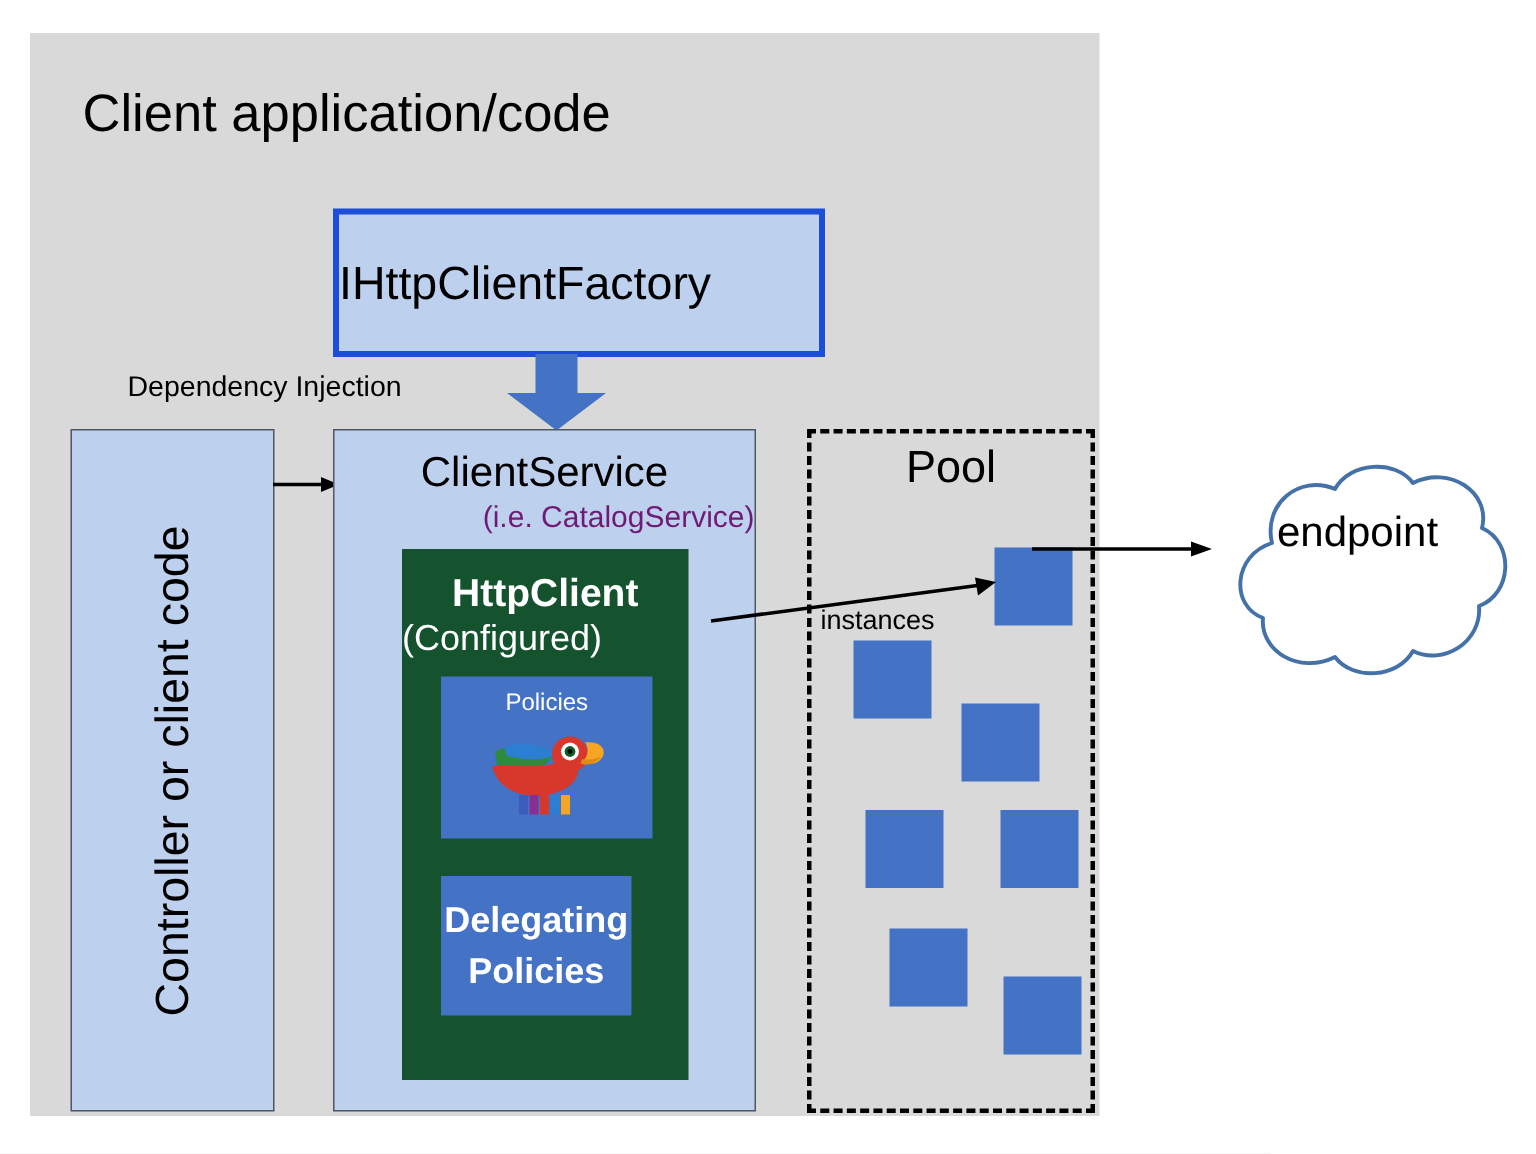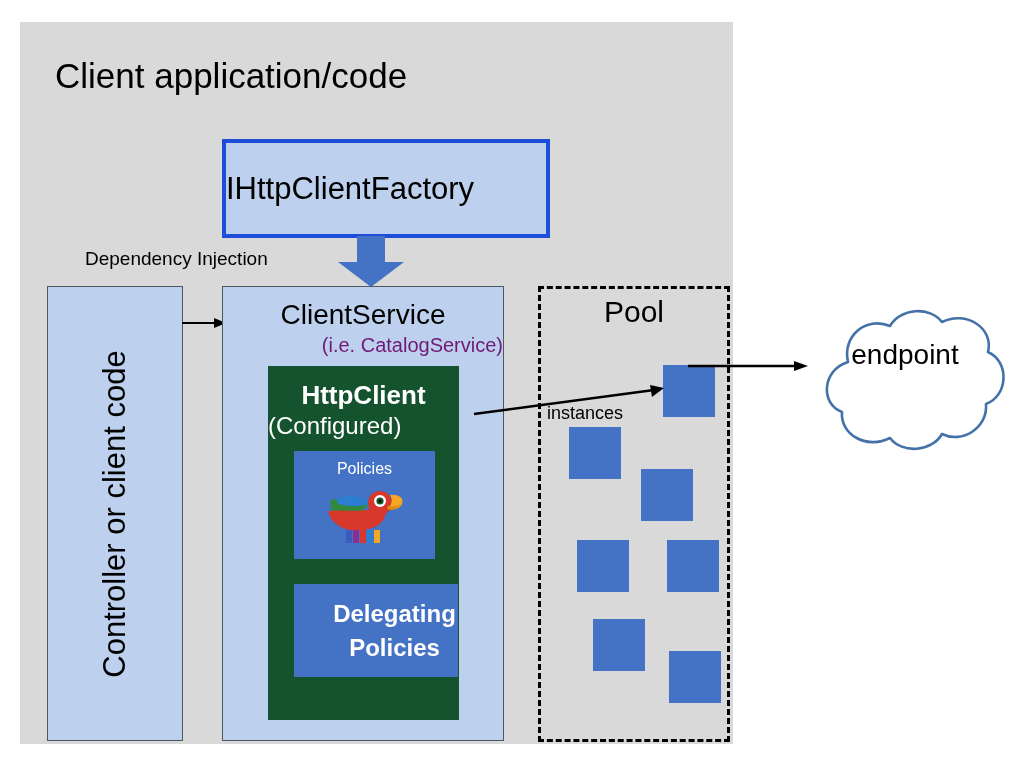--- a/index.html
+++ b/index.html
@@ -200,21 +200,20 @@
     position: absolute;
     left: 26px;
     top: 218px;
     width: 127px;
     height: 93px;
     background: #4472c4;
     display: flex;
     flex-direction: column;
     align-items: center;
     justify-content: center;
-    padding-left: 37px;
   }
   #handlers-box .hl {
     font-size: 24px;
     line-height: 34px;
     font-weight: bold;
     color: #ffffff;
     white-space: nowrap;
   }
 
   

